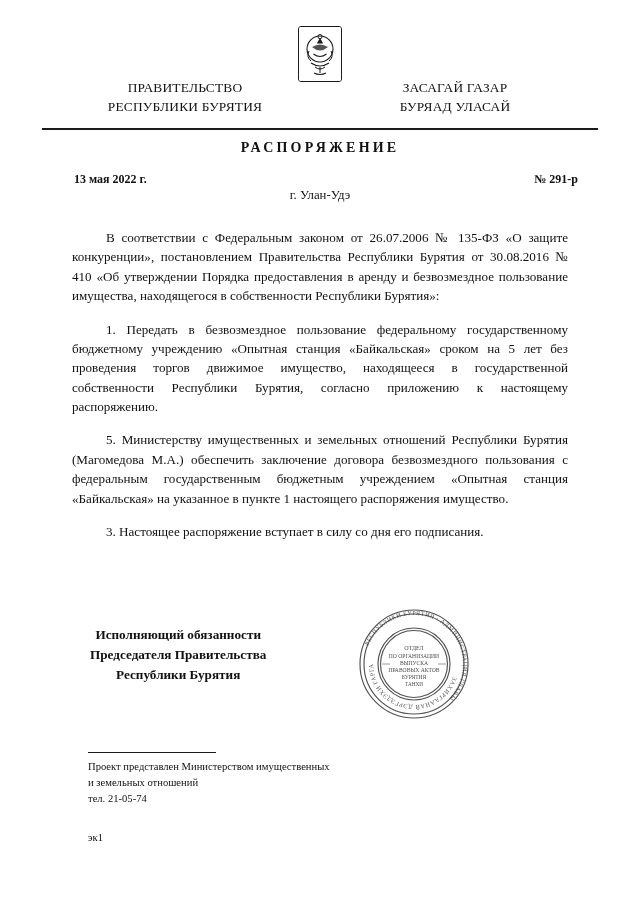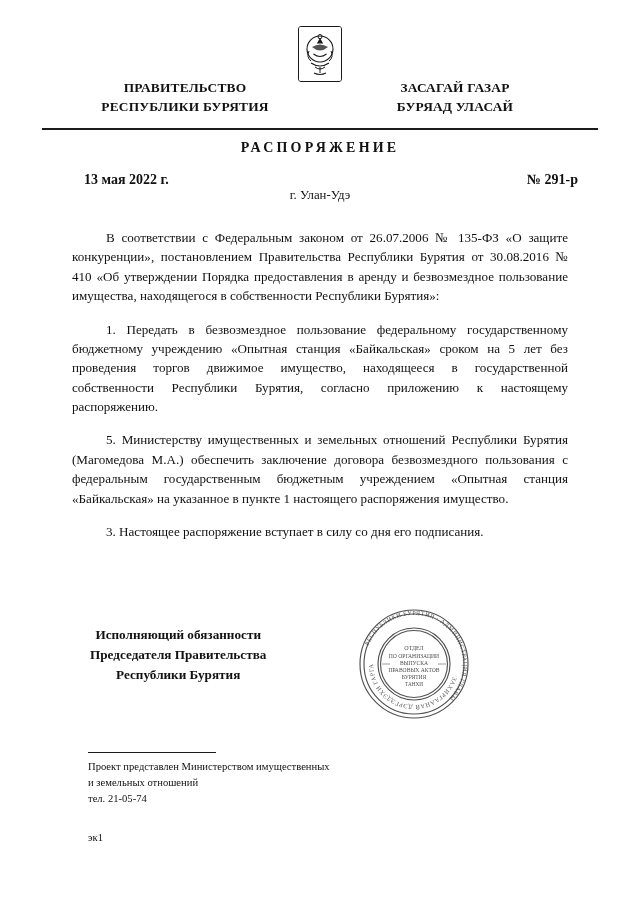--- a/index.html
+++ b/index.html
@@ -48,21 +48,21 @@
     position: absolute;
     top: 78px;
     left: 70px;
     right: 70px;
     display: flex;
     justify-content: space-between;
     align-items: flex-start;
   }
   .header-col {
     text-align: center;
-    font-weight: bold;
+    font-weight: normal;
     font-size: 13.4px;
     line-height: 1.45;
     letter-spacing: 0.2px;
   }
   .header-col.left { width: 230px; }
   .header-col.right { width: 230px; }
 
   .rule {
     position: absolute;
     left: 42px;
@@ -79,25 +79,25 @@
     left: 0;
     right: 0;
     text-align: center;
     font-size: 14px;
     font-weight: bold;
     letter-spacing: 3.2px;
   }
   .meta-row {
     position: absolute;
     top: 172px;
-    left: 84px;
+    left: 74px;
     right: 62px;
     display: flex;
     justify-content: space-between;
-    font-size: 14px;
+    font-size: 12px;
     font-weight: bold;
     align-items: center;
   }
   .city {
     position: absolute;
     top: 188px;
     left: 0;
     right: 0;
     text-align: center;
     font-size: 12.8px;

